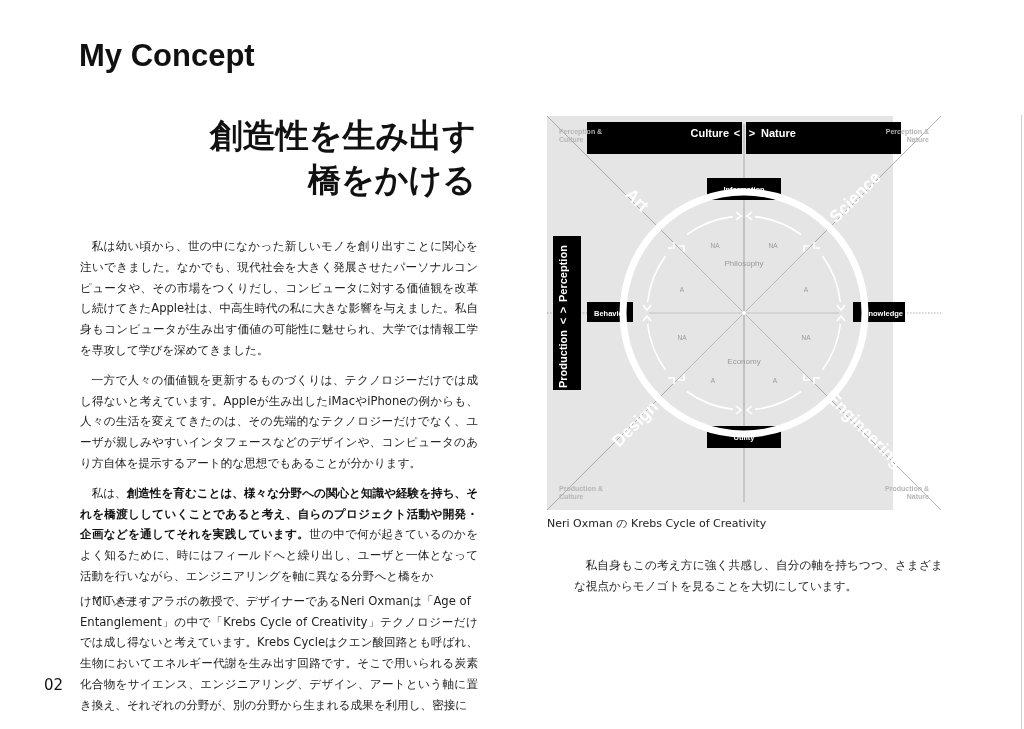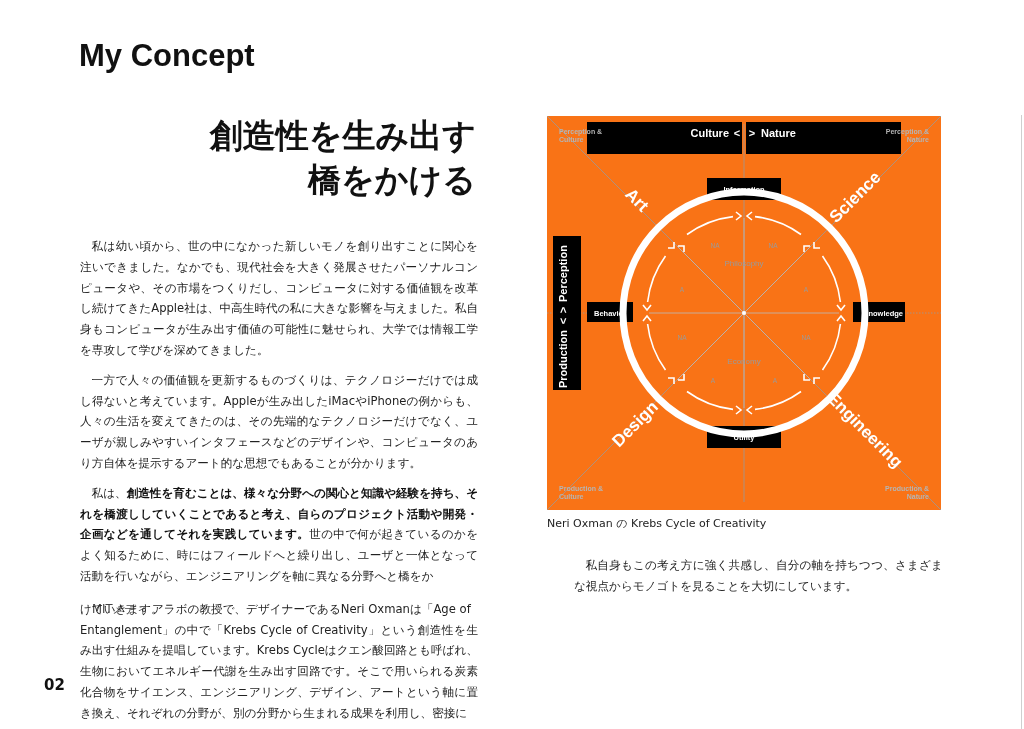--- a/index.html
+++ b/index.html
@@ -10,22 +10,22 @@
   .edge-line { position:absolute; left:1021px; top:115px; width:1px; height:614px; background:#cfcfcf; }
   .title { position:absolute; left:79px; top:38px; font-family:"Liberation Sans", sans-serif; font-weight:700; font-size:31px; color:#111; letter-spacing:0px; }
   .headline { position:absolute; right:548px; top:114px; text-align:right; font-weight:700; font-size:33px; line-height:44px; color:#111; }
   .body-col { position:absolute; left:80px; top:236px; width:398px; font-size:11.6px; line-height:20.8px; color:#222; }
   .body-col p { margin:0 0 9px 0; text-indent:1em; text-align:justify; }
   .body-col b { font-weight:700; color:#111; }
   .overlap-line { position:relative; display:block; height:20.8px; white-space:nowrap; text-indent:0; }
   .overlap-line .ov { position:absolute; left:0; top:0; }
   .overlap-line .ov2 { position:absolute; left:12px; top:0;text-align:center; }
   .overlap-line .rest { position:absolute; left:72px; top:0; }
-  .page-num { position:absolute; left:44px; top:676px; font-weight:700; font-size:15px; color:#111; }
-  .figure { position:absolute; left:547px; top:116px; width:394px; height:394px; background:#f97316; }
+  .page-num { position:absolute; left:44px; top:676px; font-weight:400; font-size:15px; color:#111; }
+  .figure { position:absolute; left:547px; top:116px; width:346px; height:394px; background:#e5e5e5; }
   .figure svg { display:block; }
   .caption { position:absolute; left:547px; top:516px; width:394px; font-size:11px; color:#222; }
   .right-col { position:absolute; left:547px; top:555px; width:396px; font-size:11.6px; line-height:20.8px; color:#222; }
   .right-col p { margin:0 0 9px 0; text-align:justify; }
   .right-col p.indent { text-indent:1em;margin-left:27px; }
   .svg-sm { font-family:"Liberation Sans", sans-serif; }
 </style>
 </head>
 <body>
 
@@ -34,29 +34,29 @@
 <h1 class="title" style="margin:0;">My Concept</h1>
 
 <div class="headline">
   <div>創造性を生み出す</div>
   <div>橋をかける</div>
 </div>
 
 <div class="body-col">
   <p>私は幼い頃から、世の中になかった新しいモノを創り出すことに関心を注いできました。なかでも、現代社会を大きく発展させたパーソナルコンピュータや、その市場をつくりだし、コンピュータに対する価値観を改革し続けてきたApple社は、中高生時代の私に大きな影響を与えました。私自身もコンピュータが生み出す価値の可能性に魅せられ、大学では情報工学を専攻して学びを深めてきました。</p>
   <p>一方で人々の価値観を更新するものづくりは、テクノロジーだけでは成し得ないと考えています。Appleが生み出したiMacやiPhoneの例からも、人々の生活を変えてきたのは、その先端的なテクノロジーだけでなく、ユーザが親しみやすいインタフェースなどのデザインや、コンピュータのあり方自体を提示するアート的な思想でもあることが分かります。</p>
-  <p style="margin-bottom:12px;">
+  <p style="margin-bottom:4px;">
     <span>私は、</span><b>創造性を育むことは、様々な分野への関心と知識や経験を持ち、それを橋渡ししていくことであると考え、自らのプロジェクト活動や開発・企画などを通してそれを実践しています。</b><span>世の中で何が起きているのかをよく知るために、時にはフィールドへと繰り出し、ユーザと一体となって活動を行いながら、エンジニアリングを軸に異なる分野へと橋をか</span>
   </p>
   <span class="overlap-line">
     <span class="ov">けていきます。</span>
     <span class="ov2" style="opacity:0.85;">MITメディ</span>
     <span class="rest">アラボの教授で、デザイナーであるNeri Oxmanは「Age of</span>
   </span>
-  <p style="text-indent:0;">Entanglement」の中で「Krebs Cycle of Creativity」という創造性を生み出す仕組みを提唱しています。Krebs Cycleはクエン酸回路とも呼ばれ、生物においてエネルギー代謝を生み出す回路です。そこで用いられる炭素化合物をサイエンス、エンジニアリング、デザイン、アートという軸に置き換え、それぞれの分野が、別の分野から生まれる成果を利用し、密接に</p>
+  <p style="text-indent:0;">Entanglement」の中で「Krebs Cycle of Creativity」テクノロジーだけでは成し得ないと考えています。Krebs Cycleはクエン酸回路とも呼ばれ、生物においてエネルギー代謝を生み出す回路です。そこで用いられる炭素化合物をサイエンス、エンジニアリング、デザイン、アートという軸に置き換え、それぞれの分野が、別の分野から生まれる成果を利用し、密接に</p>
 </div>
 
 <div class="page-num">02</div>
 
 <div class="figure">
   <svg width="394" height="394" viewBox="0 0 394 394" class="svg-sm">
 
     <g stroke="#9a9a9a" stroke-width="0.8" fill="none">
       <line x1="0" y1="0" x2="394" y2="394"></line>
       <line x1="394" y1="0" x2="0" y2="394"></line>

